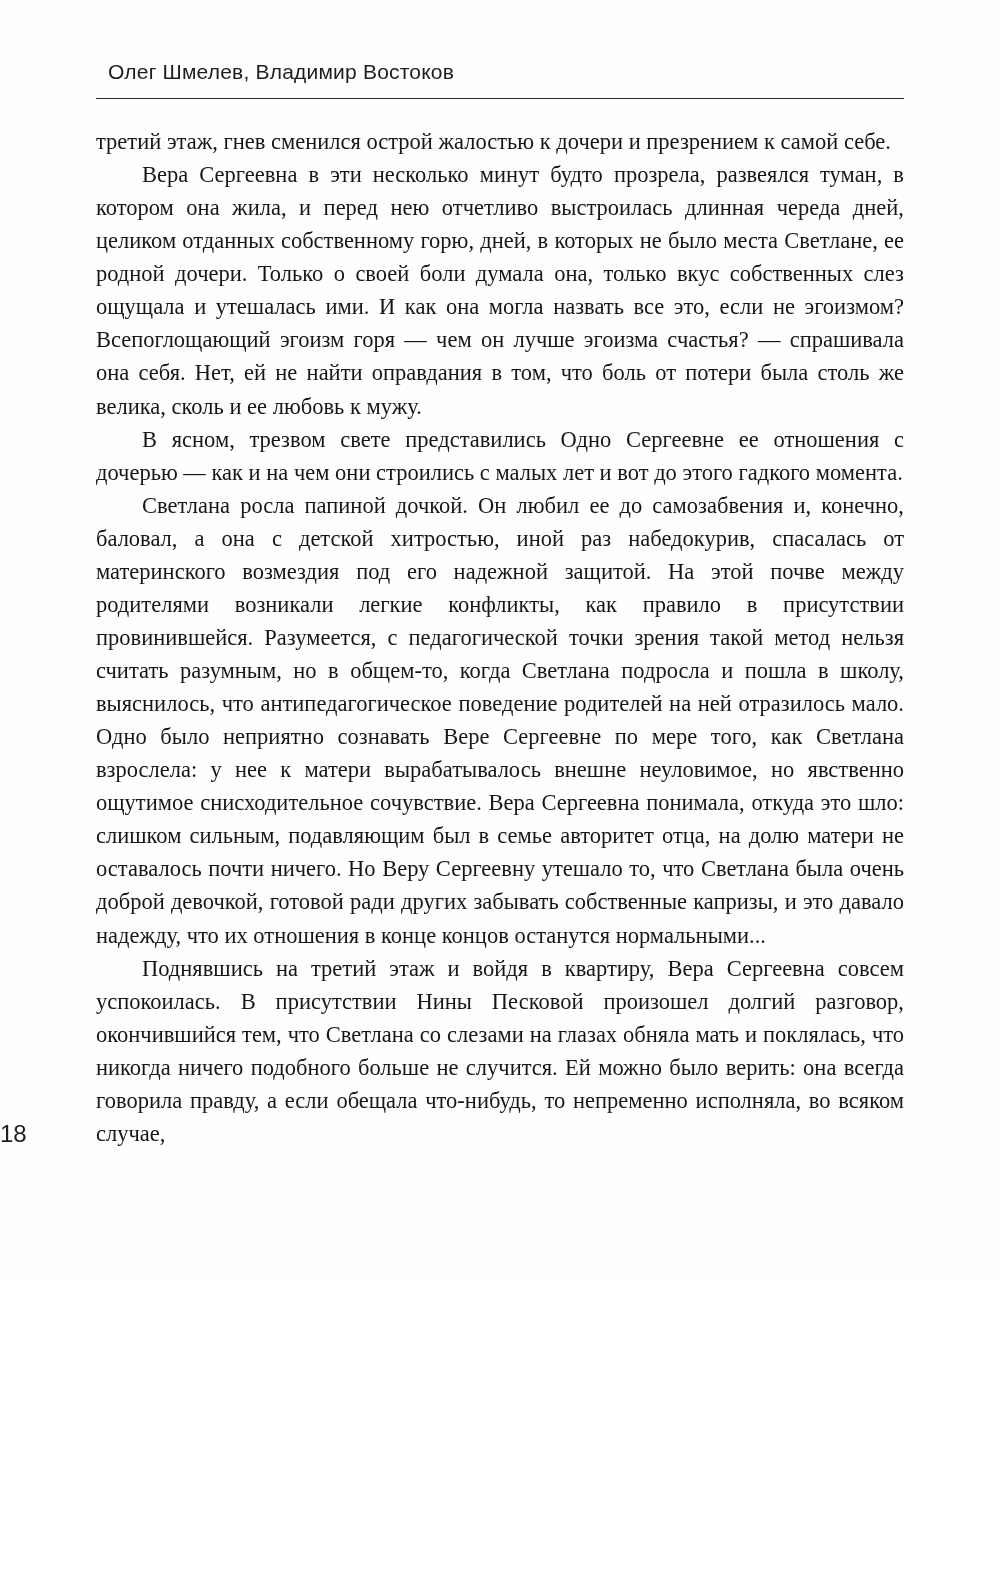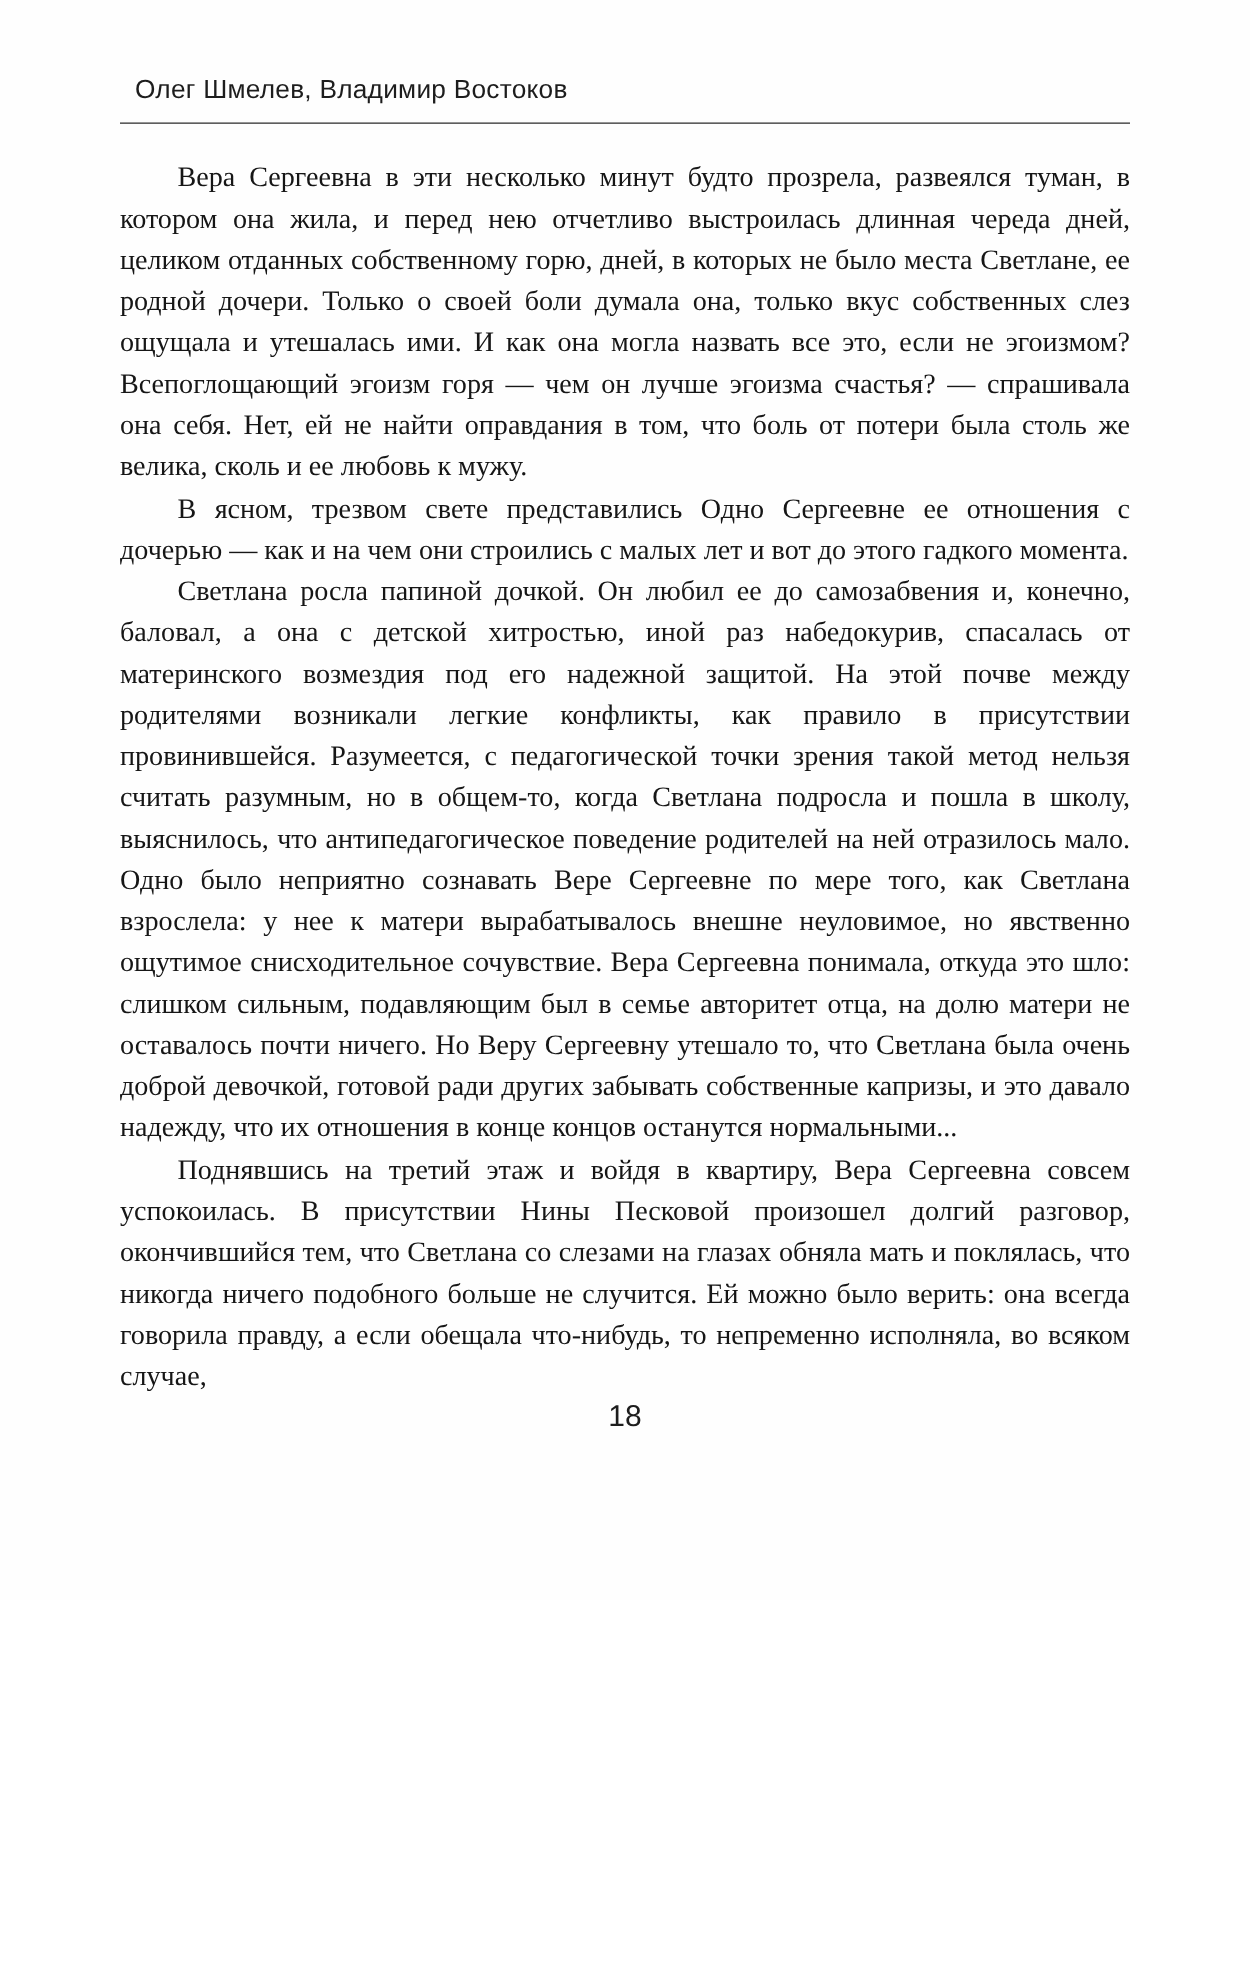--- a/index.html
+++ b/index.html
@@ -51,36 +51,37 @@
     text-indent: 46px;
   }
   .body-text p.noindent {
     text-indent: 0;
   }
   .folio {
     position: absolute;
     left: 0;
     right: 0;
     bottom: 132px;
-    text-align: center;
+    text-align: left;
     font-size: 24px;
     font-family: "Liberation Sans", sans-serif;
     color: #1d1d1d;
   }
 </style>
 </head>
 <body>
 
 <div class="page">
 
   <div class="running-head">Олег Шмелев, Владимир Востоков</div>
 
   <hr class="head-rule">
 
   <div class="body-text">
+    <p class="noindent">третий этаж, гнев сменился острой жалостью к дочери и презрением к самой себе.</p>
     <p>Вера Сергеевна в эти несколько минут будто прозрела, развеялся туман, в котором она жила, и перед нею отчетливо выстроилась длинная череда дней, целиком отданных собственному горю, дней, в которых не было места Светлане, ее родной дочери. Только о своей боли думала она, только вкус собственных слез ощущала и утешалась ими. И как она могла назвать все это, если не эгоизмом? Всепоглощающий эгоизм горя — чем он лучше эгоизма счастья? — спрашивала она себя. Нет, ей не найти оправдания в том, что боль от потери была столь же велика, сколь и ее любовь к мужу.</p>
     <p>В ясном, трезвом свете представились Одно Сергеевне ее отношения с дочерью — как и на чем они строились с малых лет и вот до этого гадкого момента.</p>
     <p>Светлана росла папиной дочкой. Он любил ее до самозабвения и, конечно, баловал, а она с детской хитростью, иной раз набедокурив, спасалась от материнского возмездия под его надежной защитой. На этой почве между родителями возникали легкие конфликты, как правило в присутствии провинившейся. Разумеется, с педагогической точки зрения такой метод нельзя считать разумным, но в общем-то, когда Светлана подросла и пошла в школу, выяснилось, что антипедагогическое поведение родителей на ней отразилось мало. Одно было неприятно сознавать Вере Сергеевне по мере того, как Светлана взрослела: у нее к матери вырабатывалось внешне неуловимое, но явственно ощутимое снисходительное сочувствие. Вера Сергеевна понимала, откуда это шло: слишком сильным, подавляющим был в семье авторитет отца, на долю матери не оставалось почти ничего. Но Веру Сергеевну утешало то, что Светлана была очень доброй девочкой, готовой ради других забывать собственные капризы, и это давало надежду, что их отношения в конце концов останутся нормальными...</p>
     <p>Поднявшись на третий этаж и войдя в квартиру, Вера Сергеевна совсем успокоилась. В присутствии Нины Песковой произошел долгий разговор, окончившийся тем, что Светлана со слезами на глазах обняла мать и поклялась, что никогда ничего подобного больше не случится. Ей можно было верить: она всегда говорила правду, а если обещала что-нибудь, то непременно исполняла, во всяком случае,</p>
   </div>
 
   <div class="folio">18</div>
 
 </div>
 

